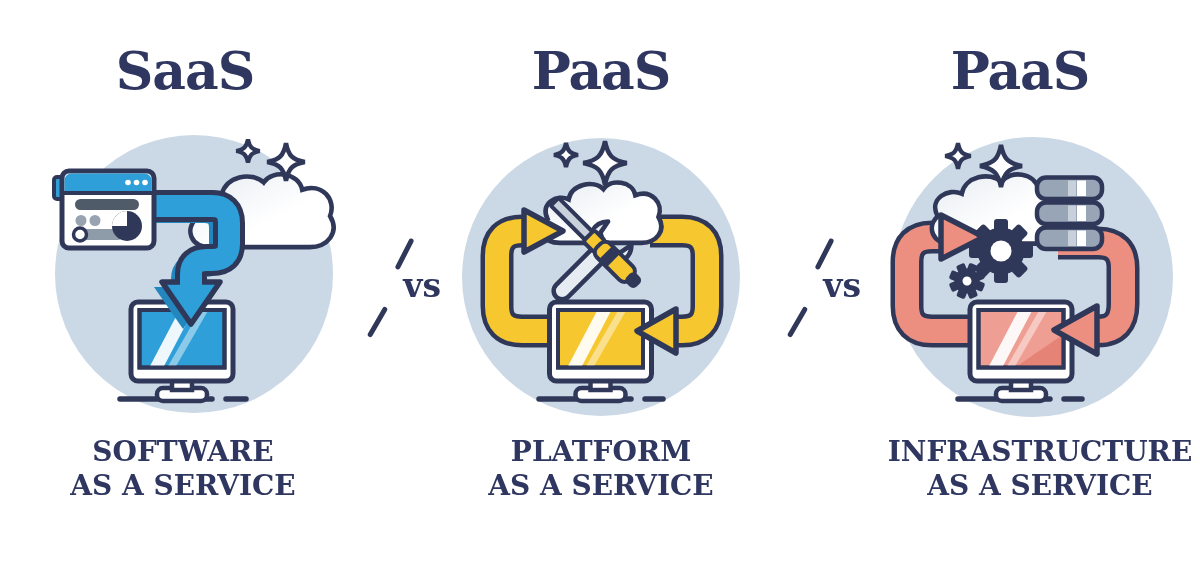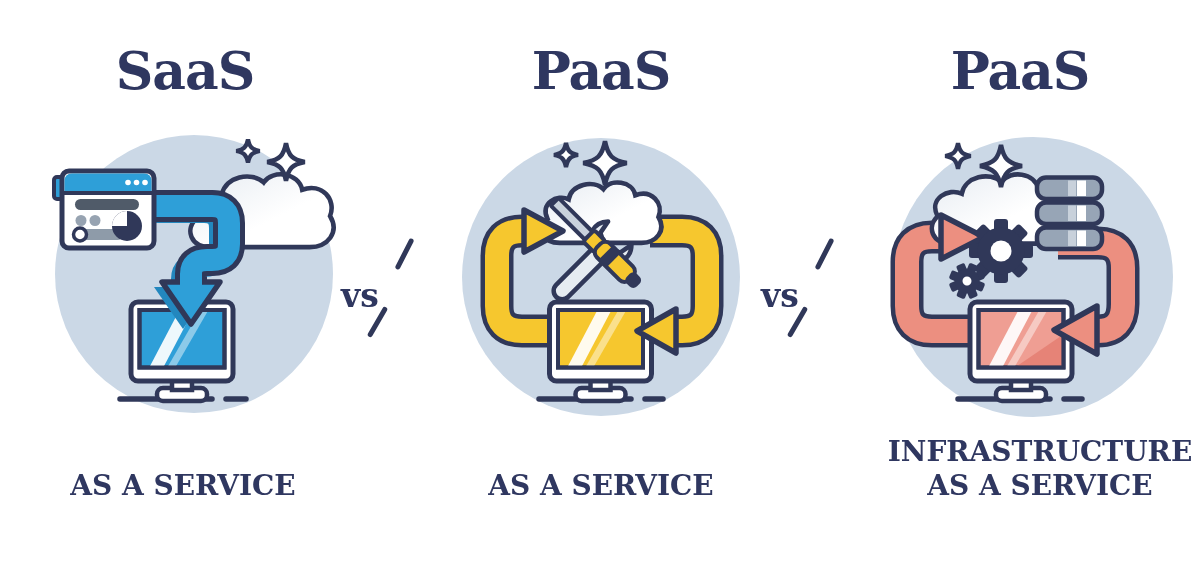--- a/index.html
+++ b/index.html
@@ -10,21 +10,21 @@
   .art{position:absolute;left:0;top:0;}
   .panel-title{
     position:absolute;top:44px;width:220px;text-align:center;
     font-size:52px;font-weight:bold;color:#2F3760;letter-spacing:-1px;line-height:54px;
   }
   .panel-caption{
     position:absolute;top:435px;width:320px;text-align:center;
     font-size:28px;font-weight:bold;color:#2F3760;line-height:34px;letter-spacing:0px;
   }
   .vs-label{
-    position:absolute;top:279px;width:100px;text-align:left;
+    position:absolute;top:269px;width:100px;text-align:right;
     font-size:33px;font-weight:bold;color:#2F3760;line-height:34px;
   }
   .slash{
     position:absolute;width:5px;height:34px;background:#303859;border-radius:3px;
   }
   .slash-upper{transform:rotate(27deg);}
   .slash-lower{transform:rotate(30deg);}
 </style>
 </head>
 <body>
@@ -233,25 +233,25 @@
 
       <polygon points="1097,306 1054,330 1097,354" fill="#EC8F80" stroke="#303859" stroke-width="5.5" stroke-linejoin="round"></polygon>
     </g>
   </svg>
 
   <div class="panel-title" style="left:75px;">SaaS</div>
   <div class="panel-title" style="left:491px;">PaaS</div>
   <div class="panel-title" style="left:910px;">PaaS</div>
 
   <div class="panel-caption" style="left:23px;">
-    <br>
+    <span>SOFTWARE</span><br>
     <span>AS A SERVICE</span>
   </div>
   <div class="panel-caption" style="left:441px;">
-    <br>
+    <span>PLATFORM</span><br>
     <span>AS A SERVICE</span>
   </div>
   <div class="panel-caption" style="left:880px;">
     <span>INFRASTRUCTURE</span><br>
     <span>AS A SERVICE</span>
   </div>
 
   <div>
     <div class="slash slash-upper" style="left:402px;top:237px;"></div>
     <div class="vs-label" style="left:341px;">vs</div>

